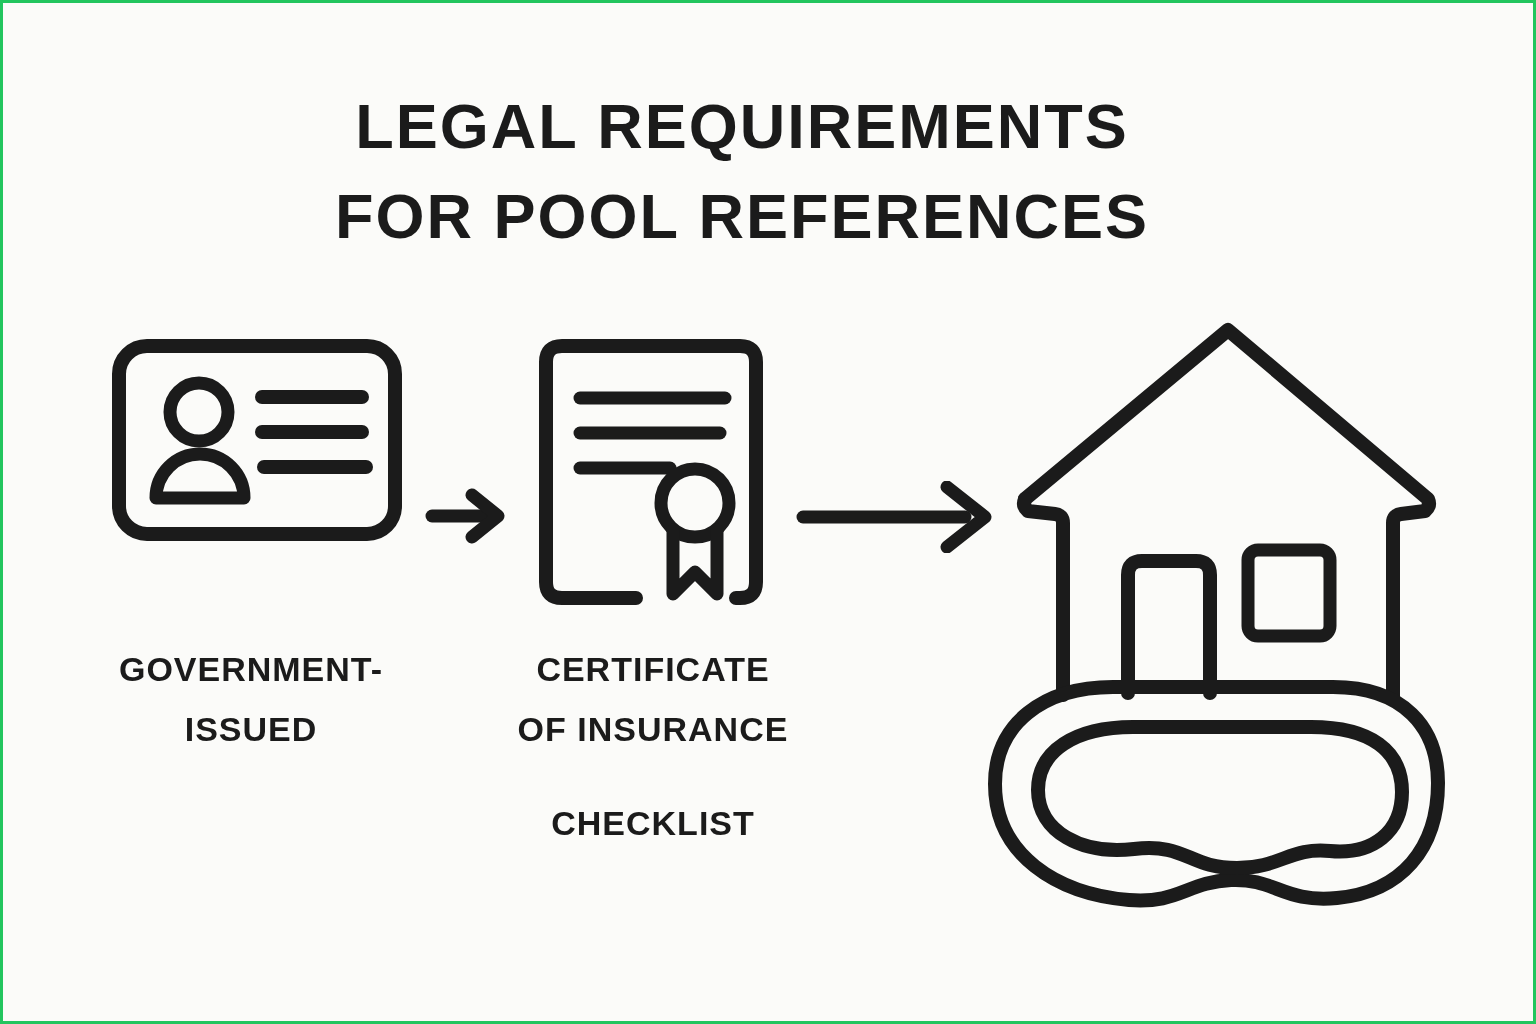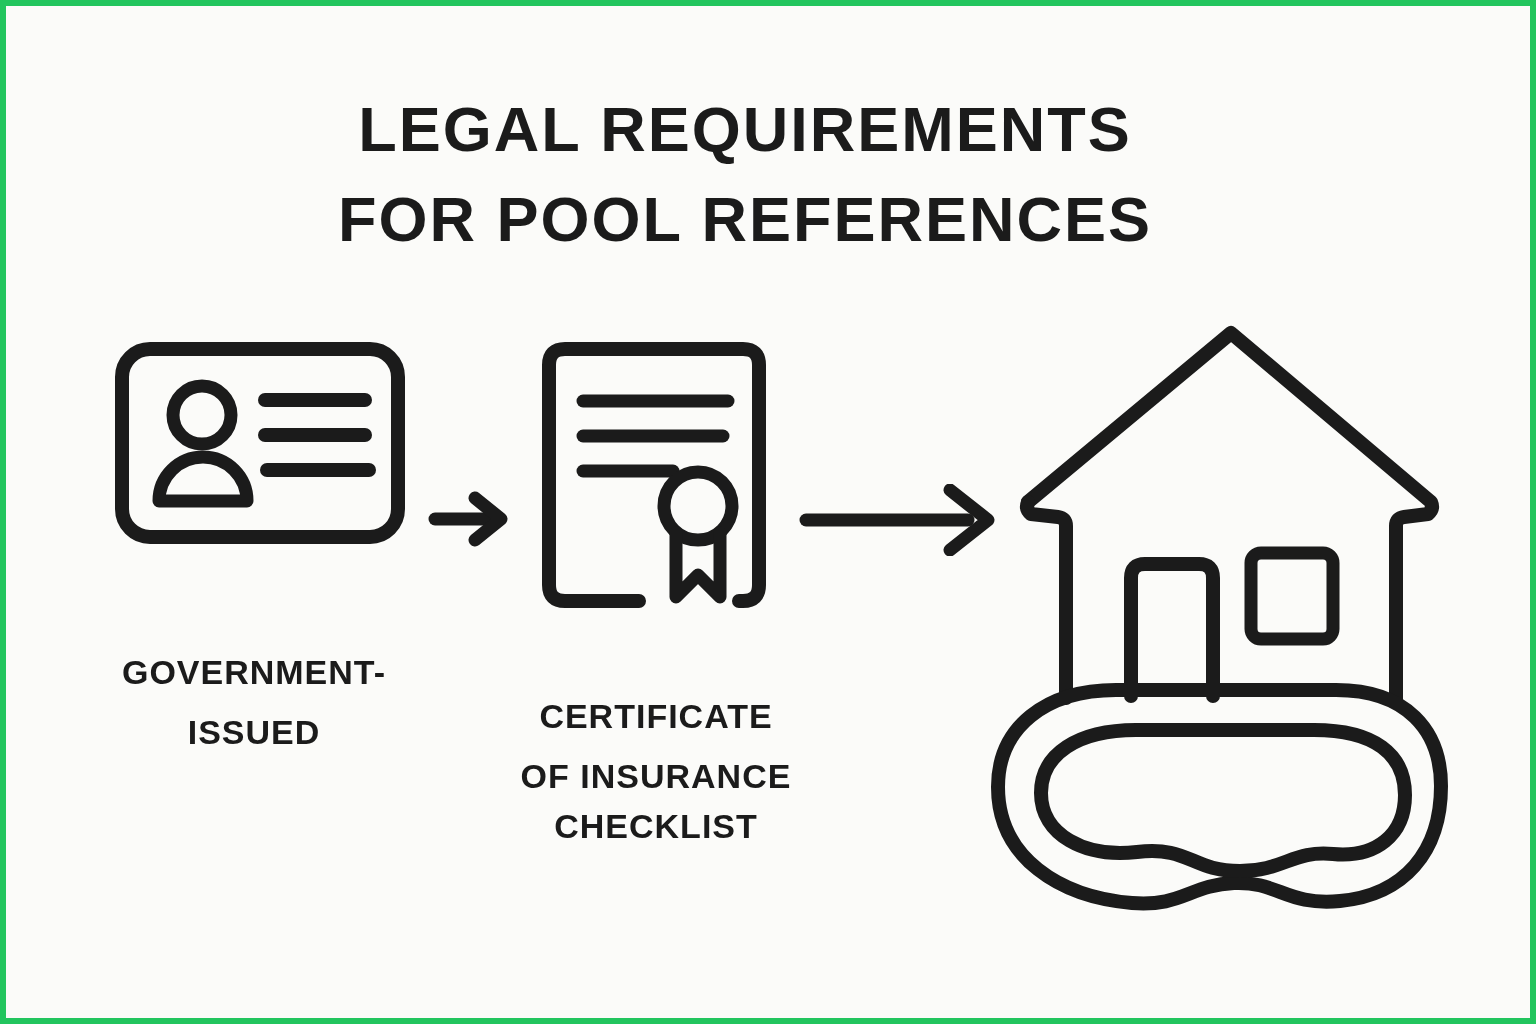--- a/index.html
+++ b/index.html
@@ -9,21 +9,21 @@
   *{margin:0;padding:0;box-sizing:border-box;}
   html,body{width:1536px;height:1024px;}
   body{
     font-family:"Liberation Sans","DejaVu Sans",sans-serif;
     background:#fff;
   }
   .canvas{
     position:relative;
     width:1536px;height:1024px;
     background:var(--bg);
-    border:6px solid #22c55e;
+    border:3px solid #22c55e;
     overflow:hidden;
     color:var(--ink);
   }
   .title{
     position:absolute;
     top:78px;left:0;
     width:1478px;
     text-align:center;
     font-weight:800;
     font-size:63px;
@@ -43,21 +43,21 @@
   .label{
     position:absolute;
     text-align:center;
     font-weight:700;
     font-size:34px;
     line-height:60px;
     letter-spacing:1px;
     color:var(--ink);
   }
   .label-license{top:636px;left:38px;width:420px;}
-  .label-insurance{top:636px;left:440px;width:420px;margin-top:44px;}
+  .label-insurance{top:636px;left:440px;width:420px;}
   .label-references{top:790px;left:440px;width:420px;}
 </style>
 </head>
 <body>
 
 <div class="canvas">
 
   <div class="title">
     <div>LEGAL REQUIREMENTS</div>
     <div>FOR POOL REFERENCES</div>

